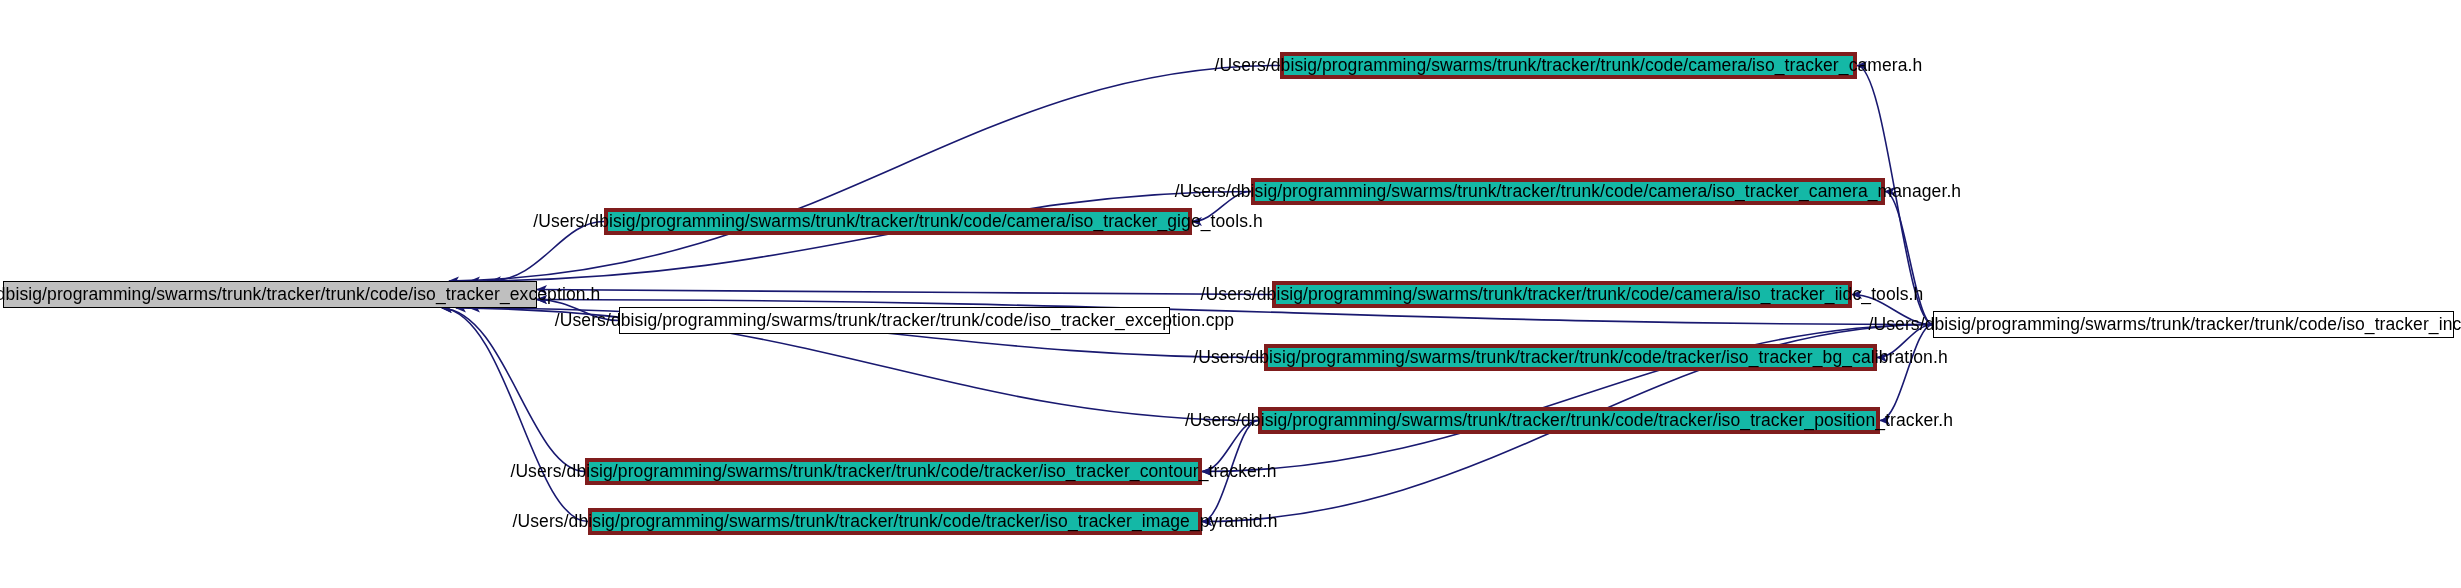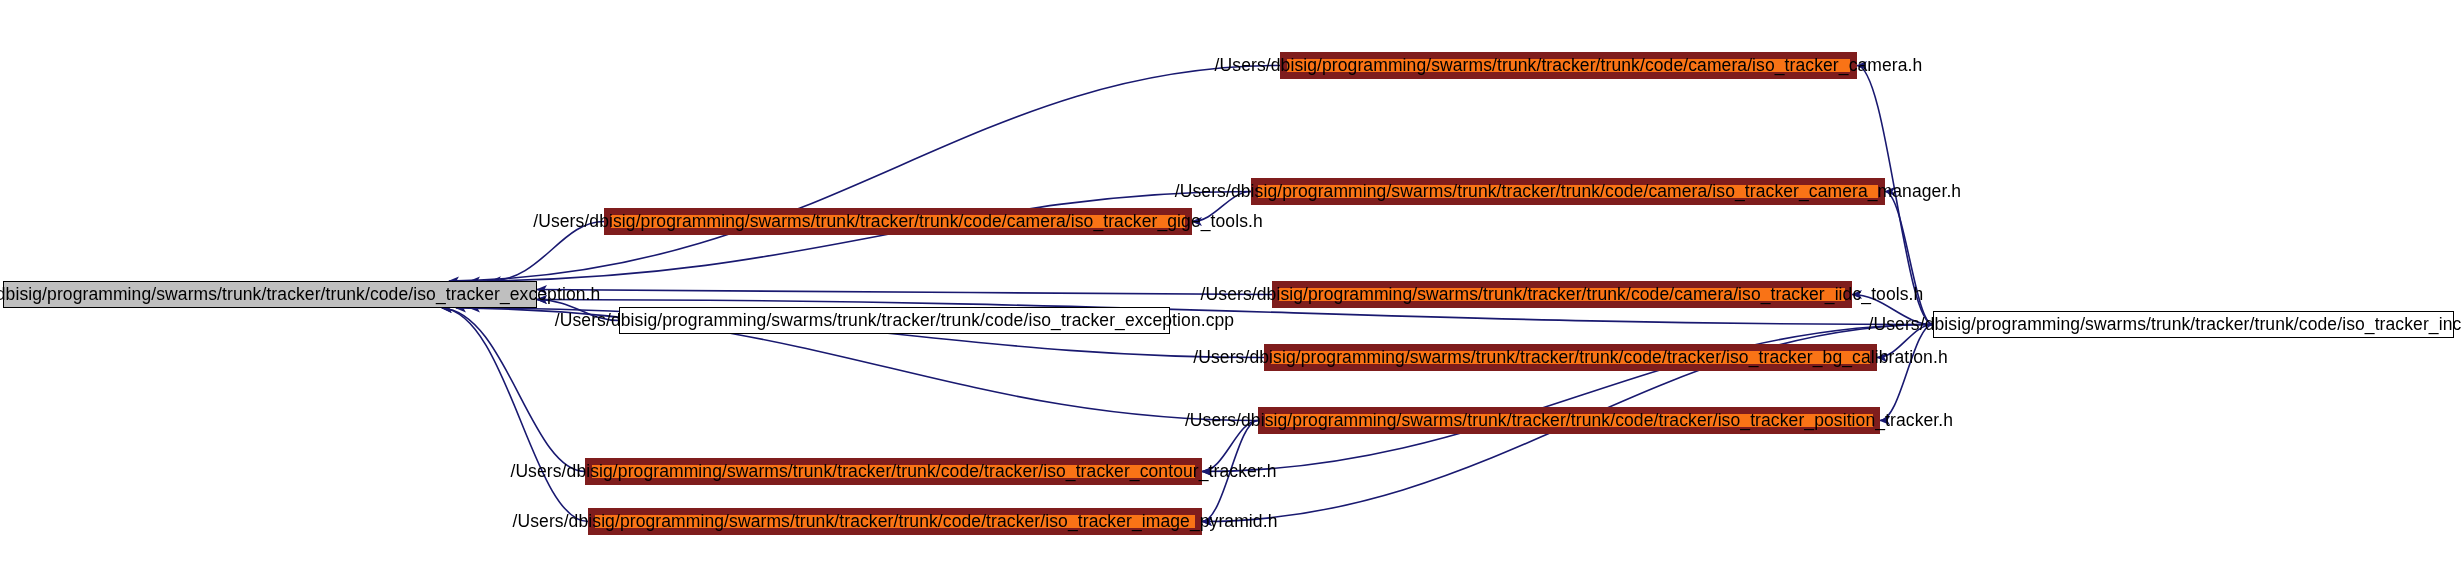--- a/index.html
+++ b/index.html
@@ -27,22 +27,22 @@
     position: absolute;
     box-sizing: border-box;
     display: flex;
     align-items: center;
     justify-content: center;
     white-space: nowrap;
     font-size: 17.5px;
     line-height: 1;
     letter-spacing: 0.1px;
     color: #000000;
-    background: #f97316;
-    border: 7px solid #7f1d1d;
+    background: #14b8a6;
+    border: 4px solid #7f1d1d;
     cursor: pointer;
     z-index: 5;
   }
   .graph-node.node-current {
     background: #bfbfbf;
     border: 1px solid #000000;
     font-weight: normal;
   }
   .graph-node.node-plain {
     background: #ffffff;

